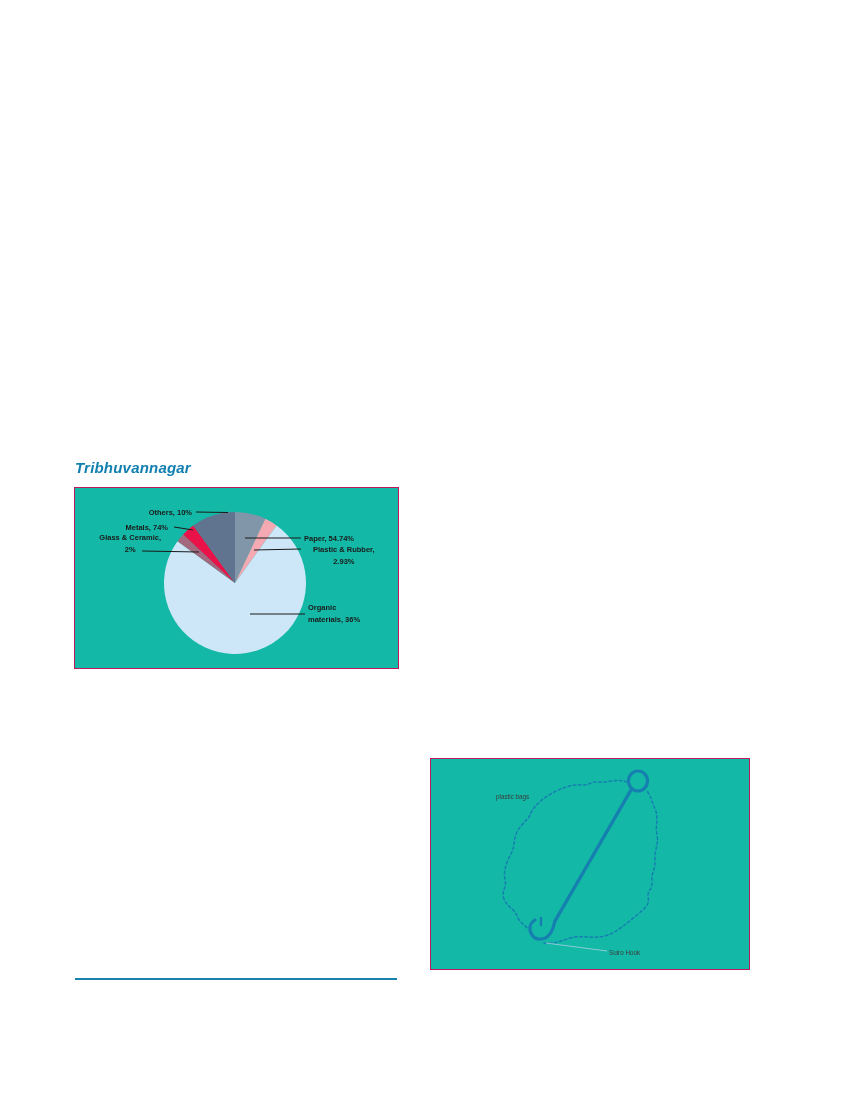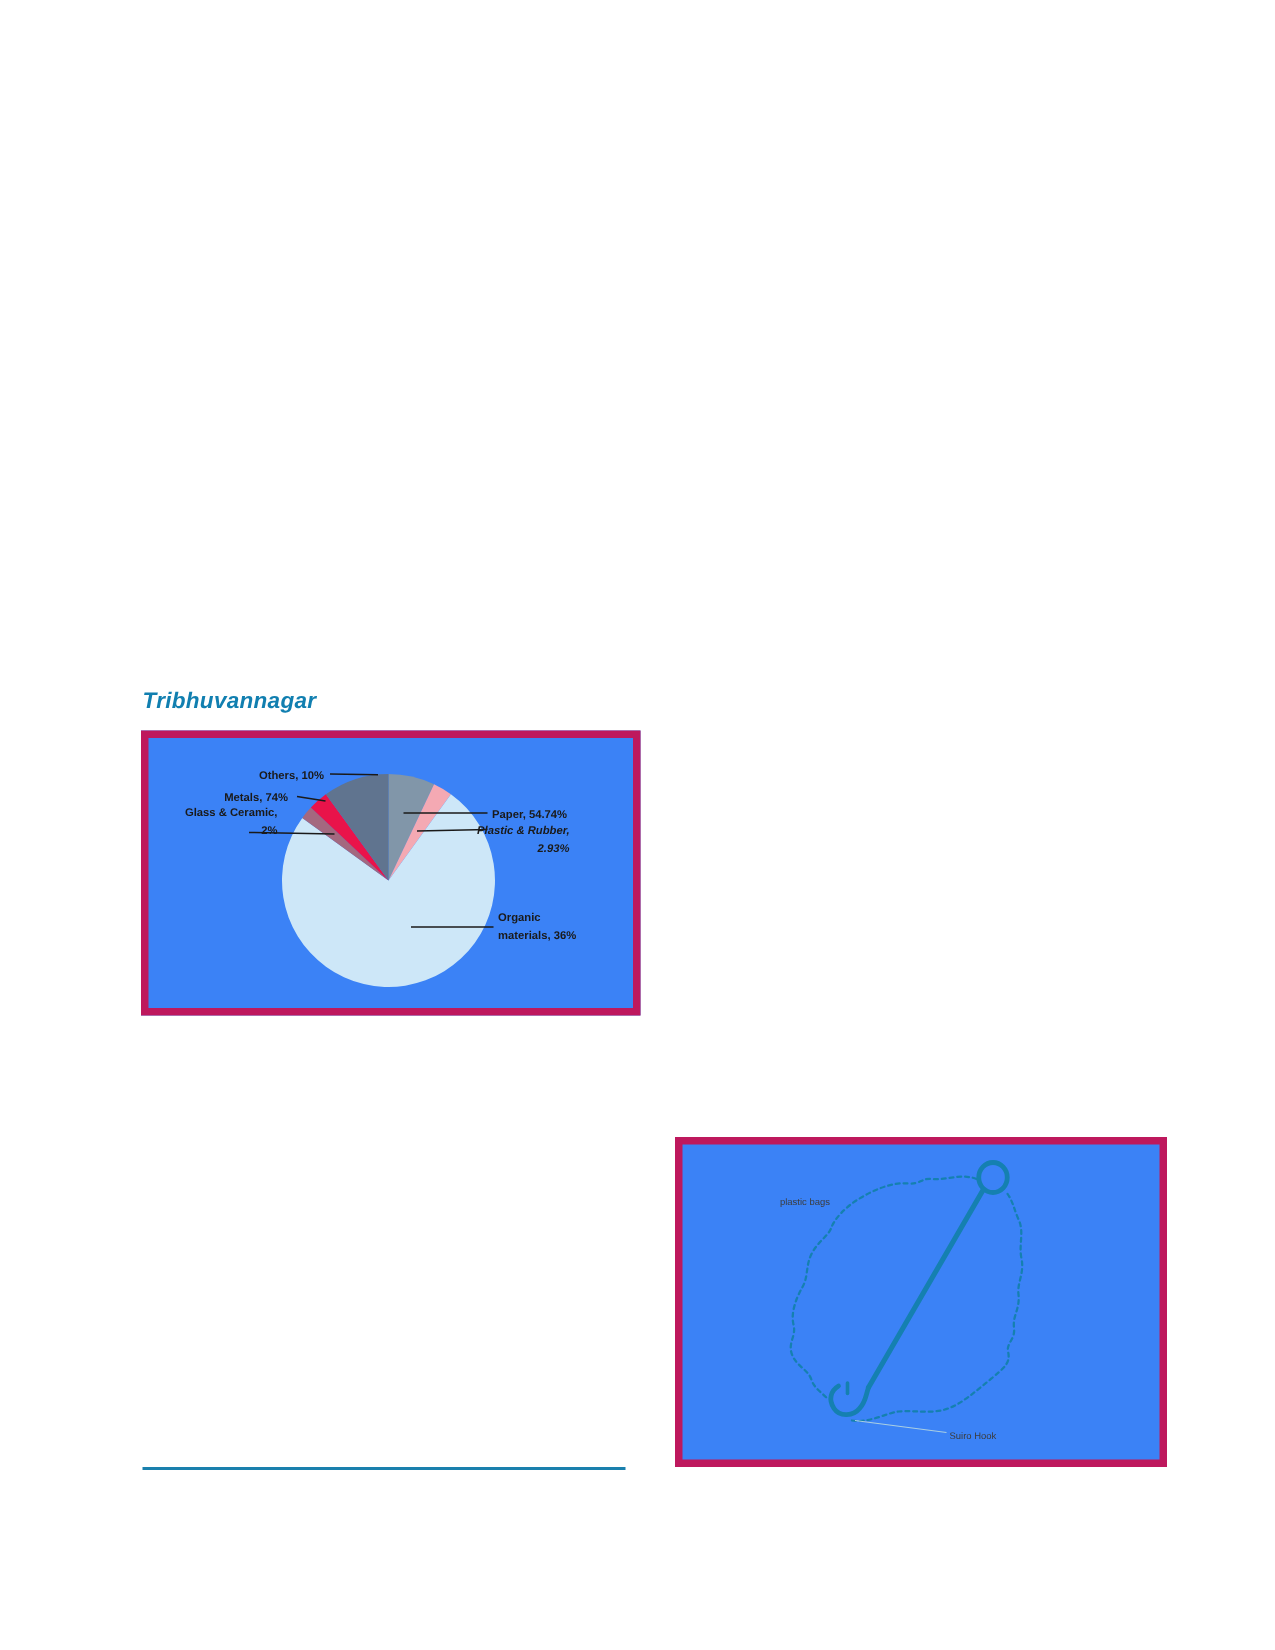--- a/index.html
+++ b/index.html
@@ -2,44 +2,43 @@
 <html><head>
 <meta charset="utf-8">
 <style>
   html,body{margin:0;padding:0;background:#ffffff;}
   .page{
     position:relative;
     width:820px;height:1100px;
     background:#ffffff;
     font-family:"Liberation Sans",sans-serif;
     overflow:hidden;
-    margin-left:20px;
   }
   .section-title{
     position:absolute;left:75px;top:459px;
     margin:0;
     font-size:15px;font-weight:bold;font-style:italic;
     color:#117fb0;
     letter-spacing:0.2px;
   }
   .figure-box{
     position:absolute;
-    border:5px solid #be185d;
-    background:#3b82f6;
+    border:1px solid #be185d;
+    background:#14b8a6;
   }
   .chart-box{left:74px;top:487px;width:323px;height:180px;}
   .diagram-box{left:430px;top:758px;width:318px;height:210px;}
   .chart-box svg,.diagram-box svg{position:absolute;left:0;top:0;}
   .plabel{
     position:absolute;
     font-size:7.5px;font-weight:bold;color:#1a1a1a;
     line-height:11.5px;white-space:pre-line;
   }
   .plabel.align-right{text-align:right;}
-  .plabel.align-center{text-align:right;}
+  .plabel.align-center{text-align:center;}
   .diagram-label{
     font-family:"Liberation Sans",sans-serif;
     font-size:6.3px;fill:#3c3c3c;font-weight:normal;
   }
   .footer-rule{
     position:absolute;left:75px;top:978px;width:322px;height:2px;
     background:#1a80ad;border:none;margin:0;
   }
 </style>
 </head>
@@ -66,21 +65,21 @@
         <line x1="170" y1="50" x2="226" y2="50"></line>
         <line x1="179" y1="62" x2="226" y2="61"></line>
         <line x1="175" y1="126" x2="230" y2="126"></line>
       </g>
     </svg>
     <div class="plabel align-right" style="right:206px;top:19px;">Others, 10%</div>
     <div class="plabel align-right" style="right:230px;top:34px;">Metals, 74%</div>
     <div class="plabel align-center" style="right:237px;top:44px;">Glass &amp; Ceramic,
 2%</div>
     <div class="plabel" style="left:229px;top:45px;">Paper, 54.74%</div>
-    <div class="plabel align-center" style="left:219px;top:56px;font-style:italic;">Plastic &amp; Rubber,
+    <div class="plabel align-center" style="left:238px;top:56px;">Plastic &amp; Rubber,
 2.93%</div>
     <div class="plabel" style="left:233px;top:114px;">Organic
 materials, 36%</div>
   </div>
 
   <div class="figure-box diagram-box">
     <svg width="318" height="210" viewBox="0 0 318 210">
 
       <g fill="none" stroke="#1580b0" stroke-width="1.5" stroke-linecap="round" stroke-dasharray="2.6,2.6">
         <path d="M196,23

